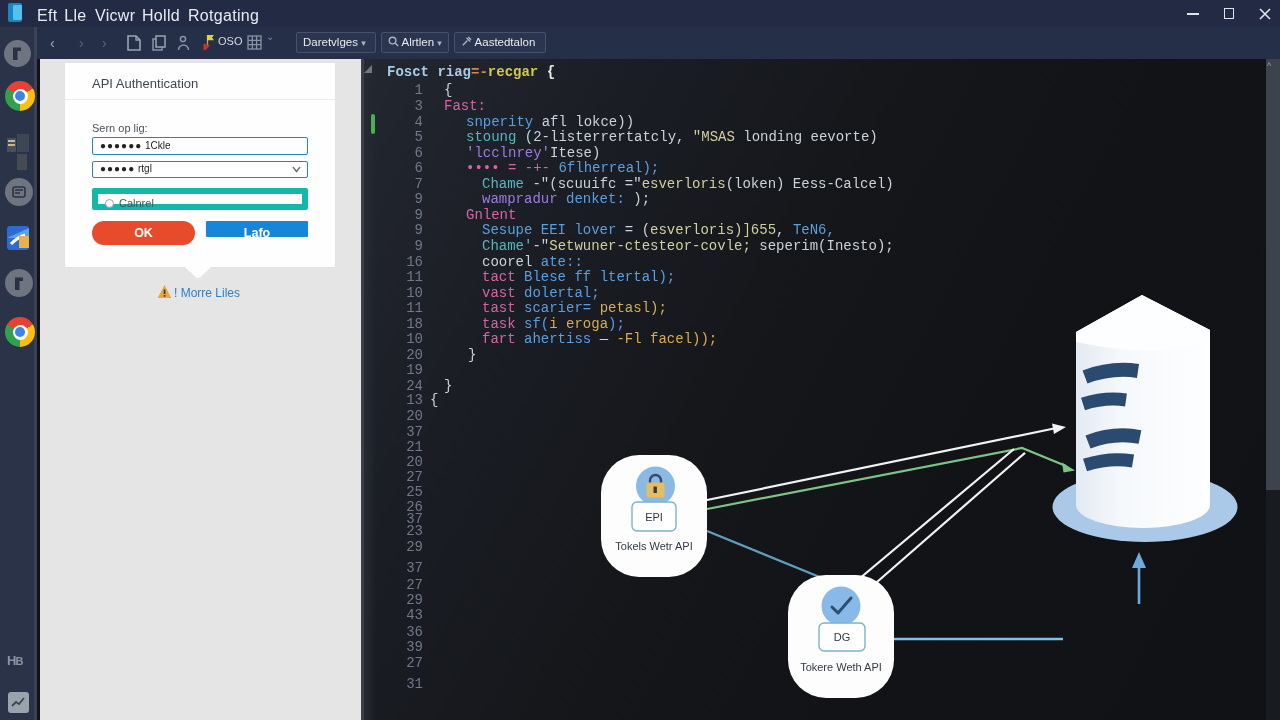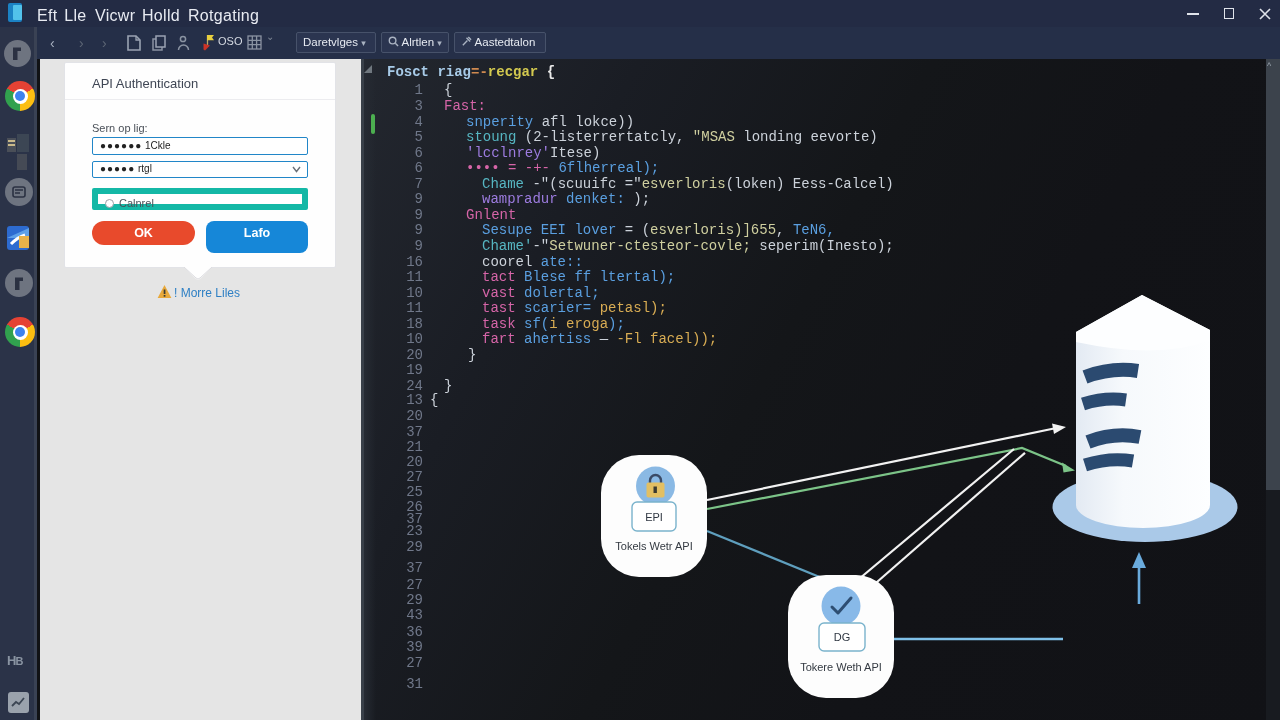--- a/index.html
+++ b/index.html
@@ -26,21 +26,21 @@
 #panel{position:absolute;left:40px;top:59px;width:321px;height:661px;background:#e5e5e5}
 #card{position:absolute;left:24px;top:3px;width:272px;height:206px;background:#fefefe;border:1px solid #e2e3e7;border-radius:2px}
 #cardtitle{position:absolute;left:27px;top:13px;font-size:13px;color:#3f4654}
 #carddiv{position:absolute;left:0;top:36px;width:270px;height:1px;background:#ececef}
 .flabel{position:absolute;left:27px;font-size:11px;color:#4a5058}
 .finput{position:absolute;left:27px;width:216px;background:#fff;border:1.5px solid #2186c8;border-radius:2px;
  font-size:10px;color:#222;padding-left:7px}
 .dots{font-size:10px;font-weight:bold;letter-spacing:1px}
 #okbtn{position:absolute;left:27px;top:158px;width:103px;height:24px;background:#e84a2c;border-radius:12px;
  color:#fff;font-weight:bold;font-size:12.5px;text-align:center;line-height:24px}
-#lafobtn{position:absolute;left:141px;top:158px;width:102px;height:32px;background:#1687d8;border-radius:8px;
+#lafobtn{position:absolute;left:141px;top:158px;width:102px;height:16px;background:#1687d8;border-radius:1px;
  color:#fff;font-weight:bold;font-size:12.5px;text-align:center;line-height:24px}
 
 #editor{position:absolute;left:361px;top:59px;width:919px;height:661px;
  background:linear-gradient(118deg,#23272f 0%,#1a1d24 22%,#141619 45%,#121317 65%,#111216 100%)}
 .cl{position:absolute;left:0;width:100%;height:15.2px;font-family:"Liberation Mono",monospace;font-size:14px;line-height:15.2px}
 .ln{position:absolute;left:10px;width:52px;text-align:right;color:#70788a}
 .code{position:absolute;white-space:pre}
 #codewrap .code{margin-left:-361px}
 </style></head>
 <body>

